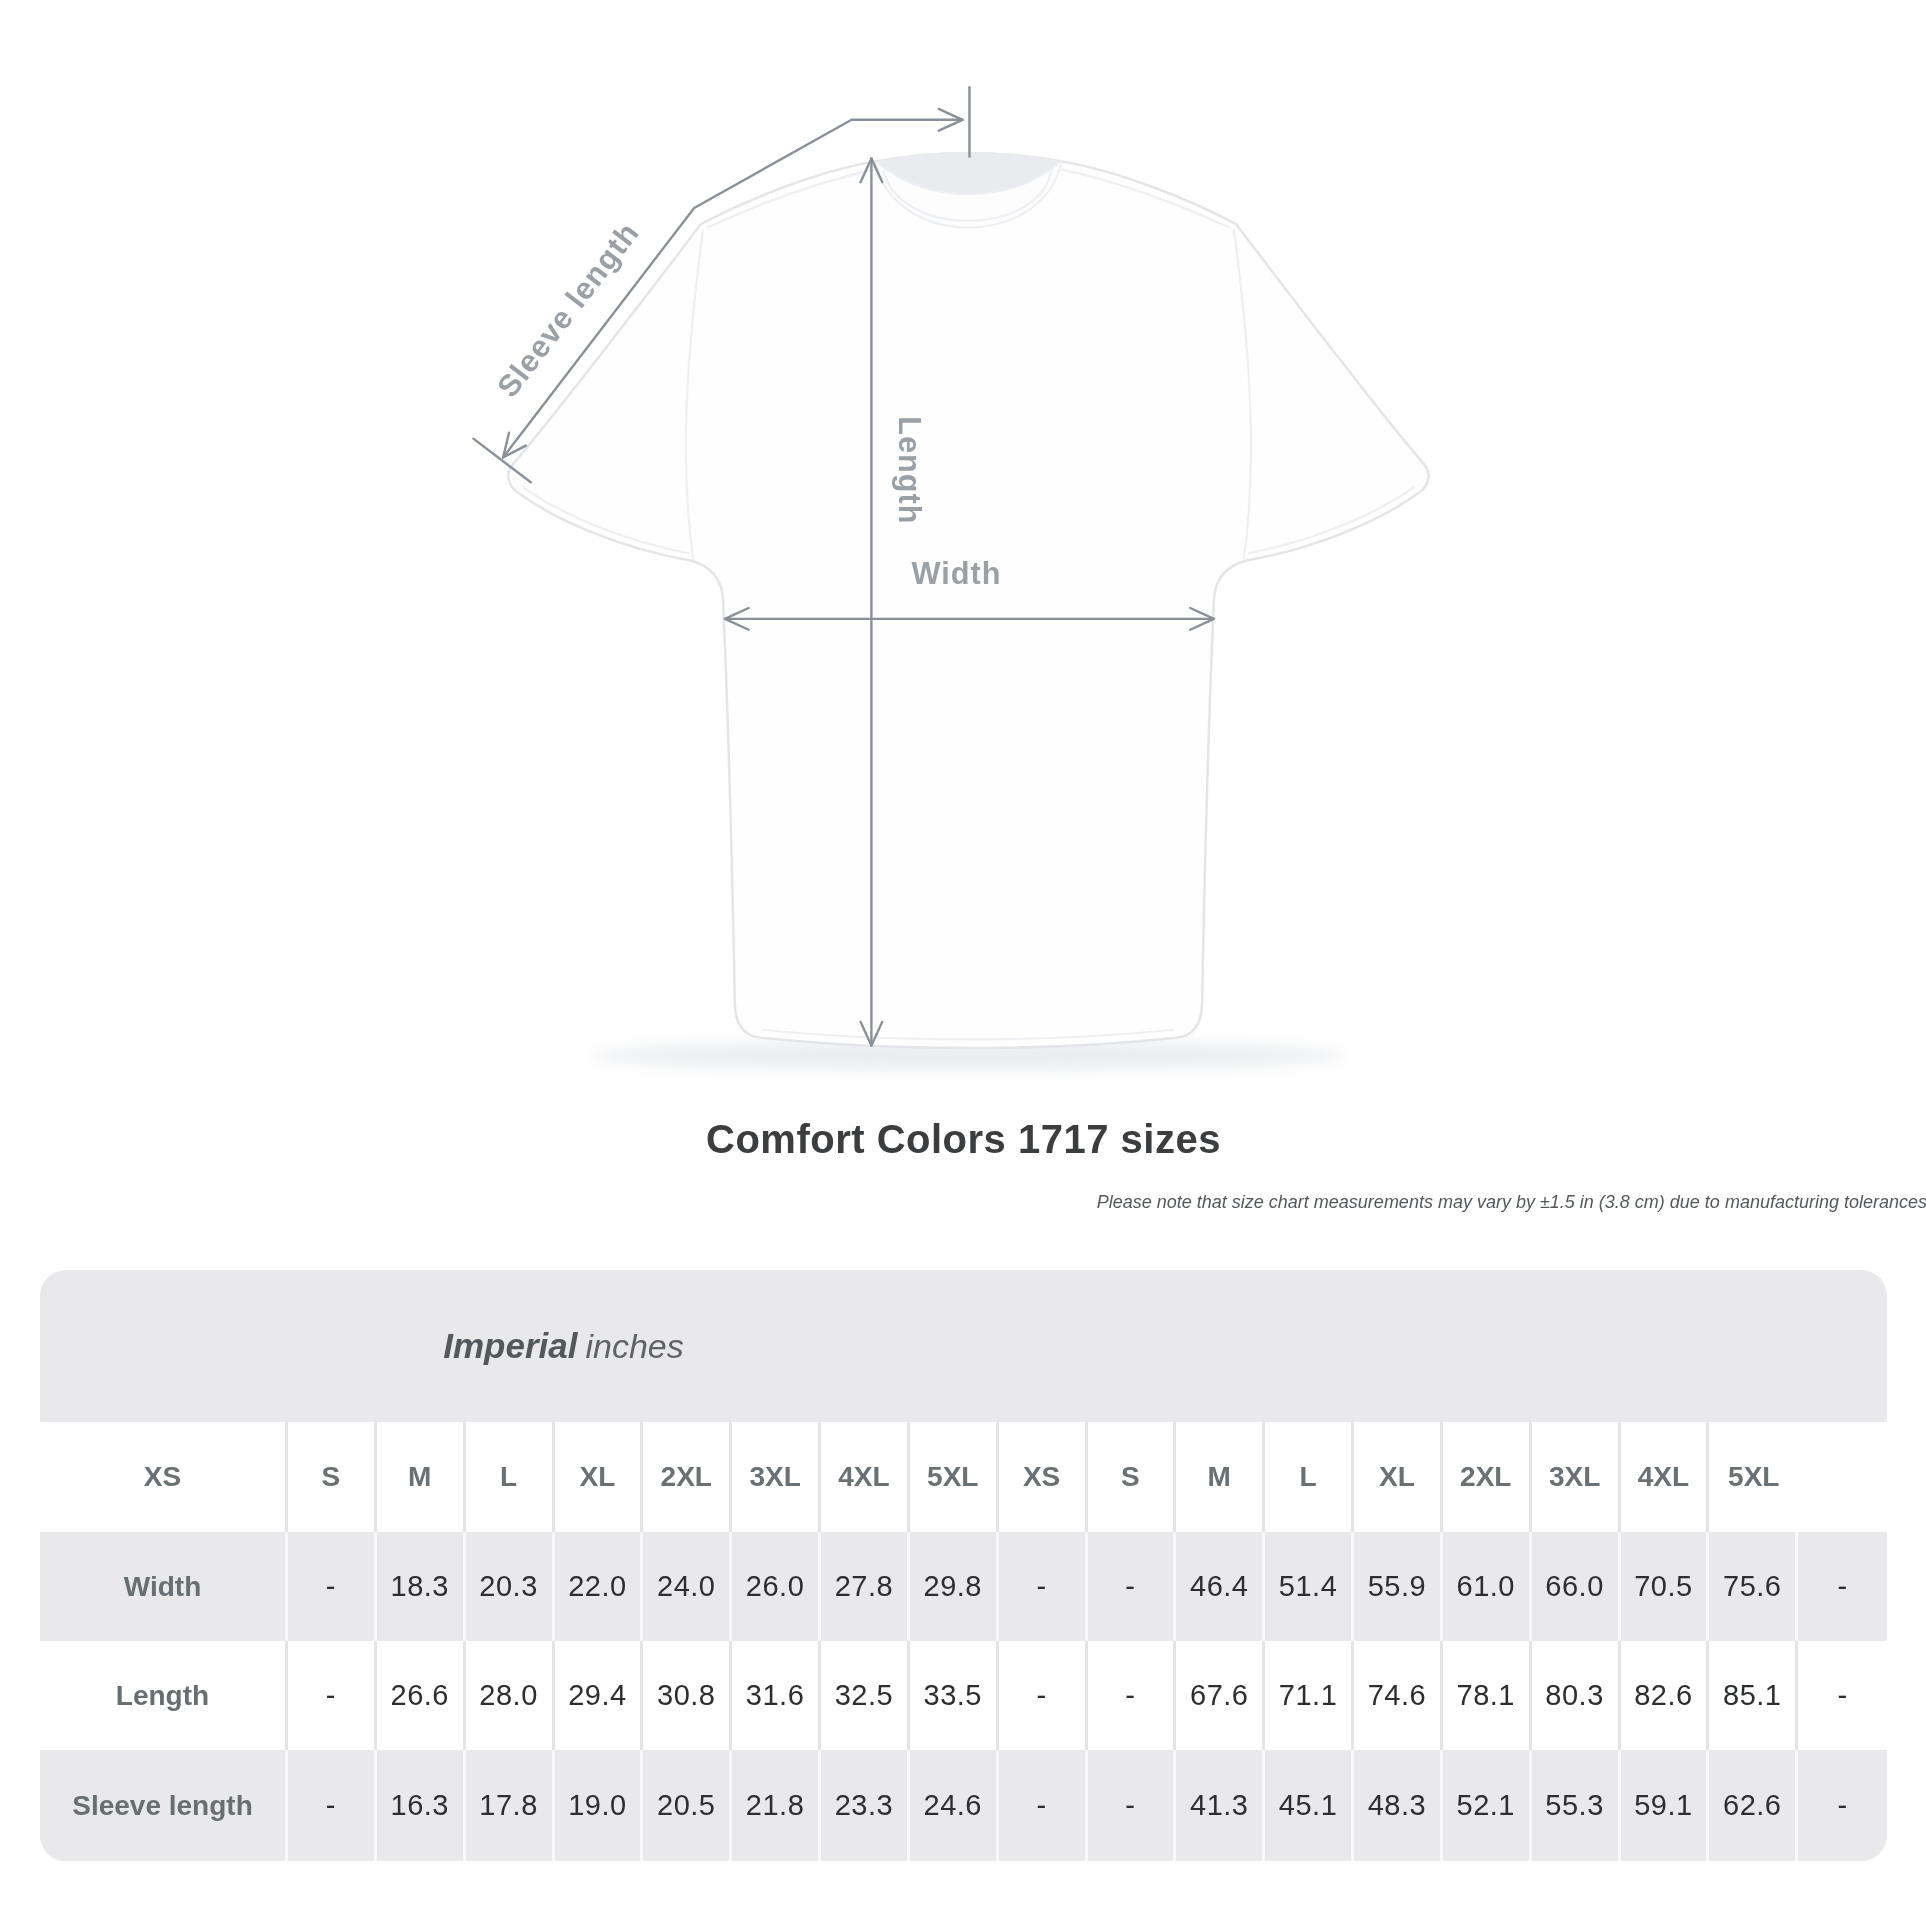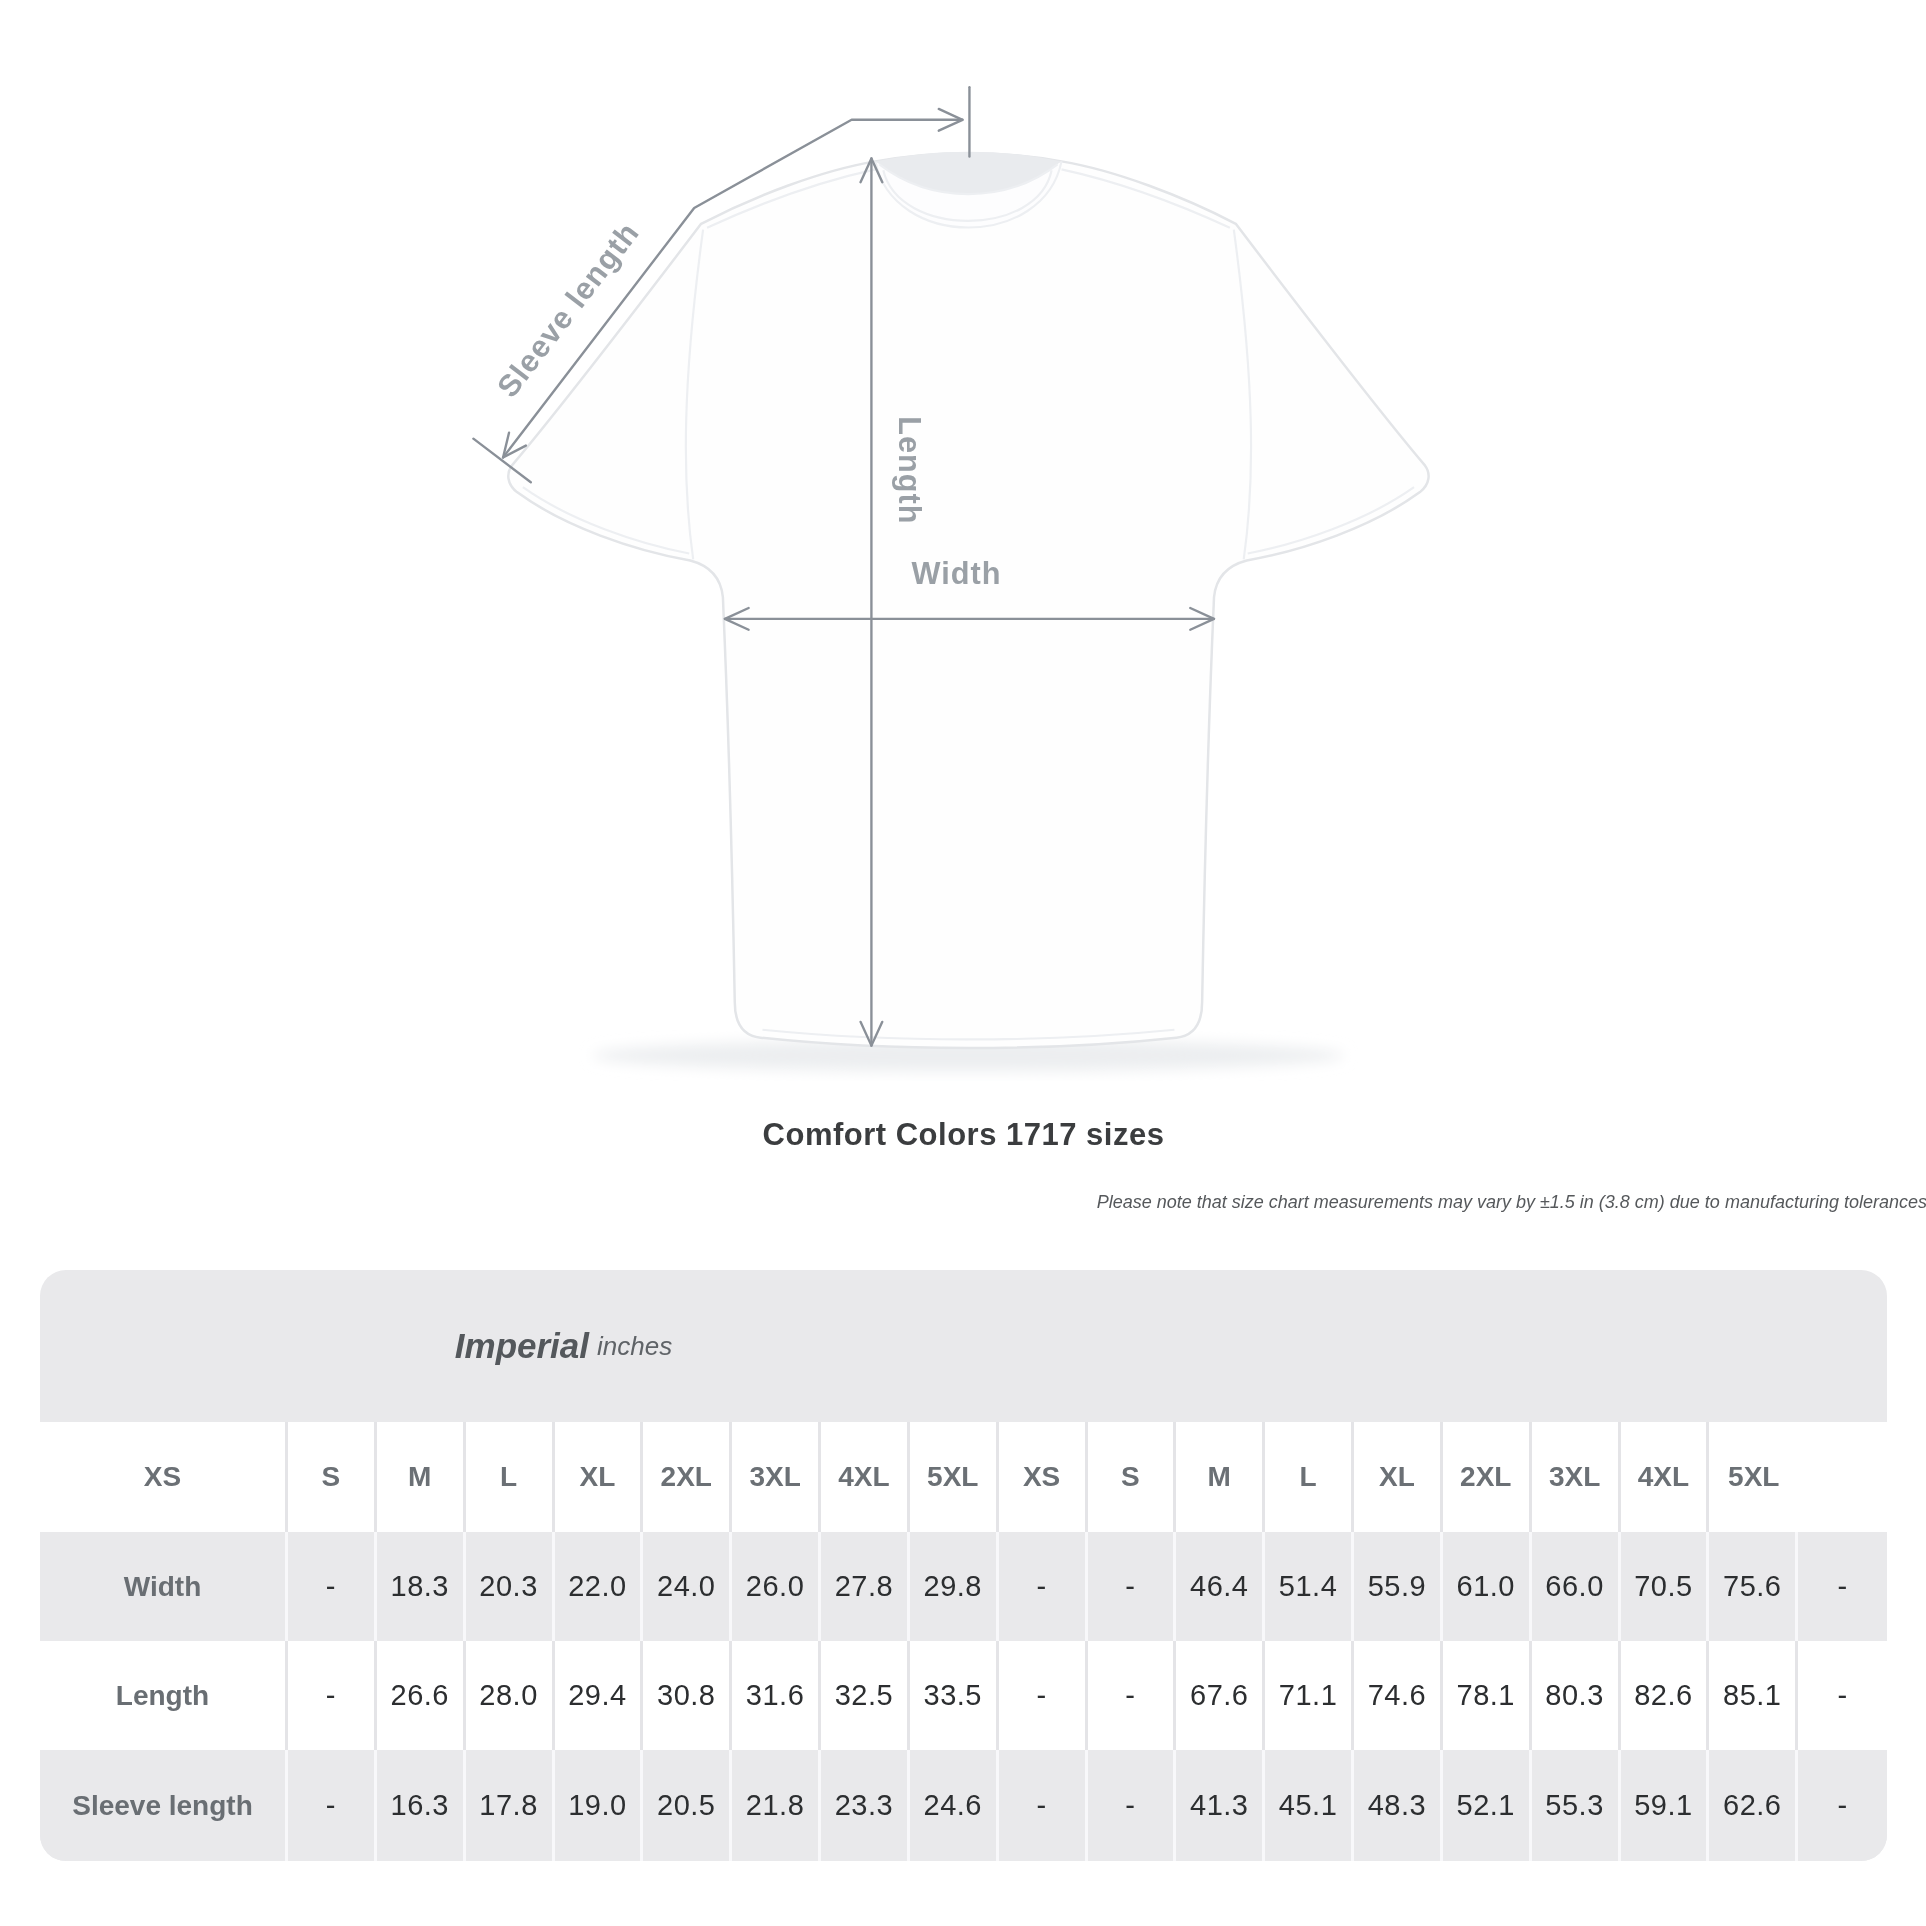--- a/index.html
+++ b/index.html
@@ -7,32 +7,32 @@
 
   
   .shirt-svg { position:absolute; left:0; top:0; width:1927px; height:1109px; display:block; }
   .dim-line  { stroke:#8a9098; stroke-width:2.4; fill:none; stroke-linecap:round; stroke-linejoin:round; }
   .dim-text  { fill:#9aa0a6; font-size:31px; font-weight:bold; letter-spacing:1px; }
   .shirt-outline { fill:#fefefe; stroke:#e3e5e8; stroke-width:2.5; }
   .seam { stroke:#edeff2; stroke-width:2.2; fill:none; }
 
   
   .page-title { position:absolute; top:1117px; left:0; width:100%; text-align:center;
-                font-size:31px; font-weight:bold; color:#3b3d3f; letter-spacing:0.5px; }
+                font-size:40px; font-weight:bold; color:#3b3d3f; letter-spacing:0.5px; }
   .page-subtitle { position:absolute; top:1192px; left:0; width:100%; text-align:right;
                    font-style:italic; font-size:18px; color:#55585b; }
 
   
   .size-table { position:absolute; left:40px; top:1270px; width:1847px; height:591px;
                 background:#e9e9eb; border-radius:26px; overflow:hidden; }
 
   .group-band { display:grid; grid-template-columns: 1047px 1fr; height:152px; }
   .group { display:flex; flex-direction:row; align-items:center; justify-content:center; gap:8px; }
   .group-label { font-size:35px; font-weight:bold; font-style:italic; color:#54585c; }
-  .group-sub   { font-size:26px; font-style:italic; color:#5f6367; }
+  .group-sub   { font-size:34px; font-style:italic; color:#5f6367; }
 
   .trow { display:grid; grid-template-columns: 248px repeat(18, 1fr); }
   .row-size   { height:110px; background:#ffffff; }
   .row-width  { height:109px; background:#e9e9eb; }
   .row-length { height:109px; background:#ffffff; }
   .row-sleeve { height:111px; background:#e9e9eb; }
 
   .tc { display:flex; align-items:center; justify-content:center; border-right:3px solid transparent; }
   .tc:last-child { border-right:none; }
   .row-size .tc,   .row-length .tc { border-right-color:#e4e4e7; }

